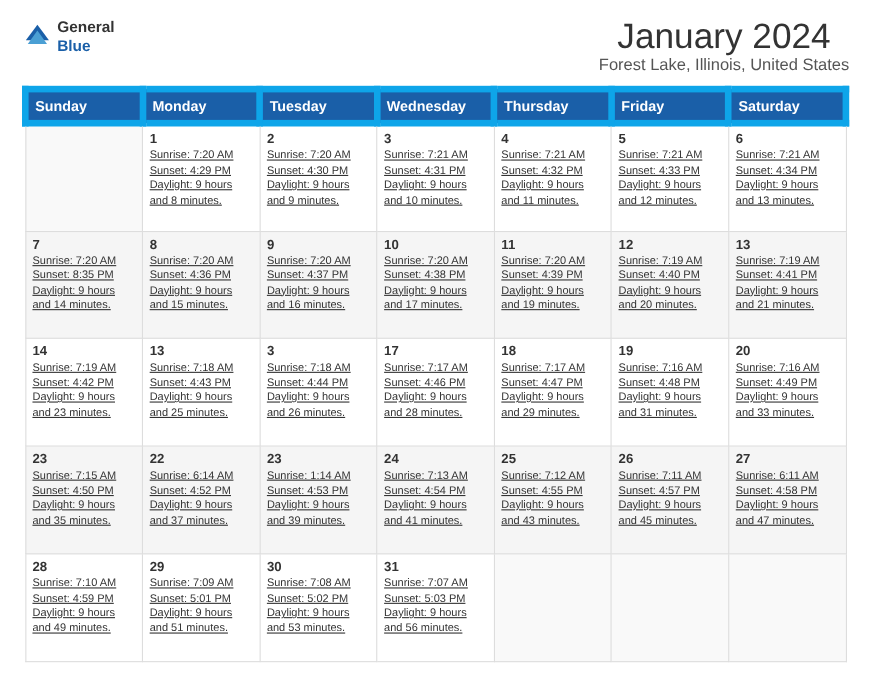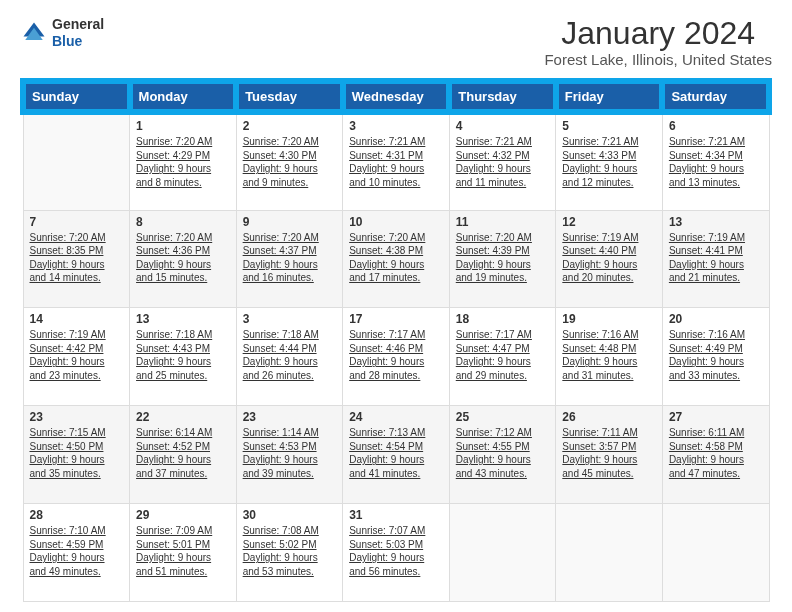--- a/index.html
+++ b/index.html
@@ -310,21 +310,21 @@
           <td>
             <span class="day-num">25</span>
             <div class="day-info">Sunrise: 7:12 AM
 Sunset: 4:55 PM
 Daylight: 9 hours
 and 43 minutes.</div>
           </td>
           <td>
             <span class="day-num">26</span>
             <div class="day-info">Sunrise: 7:11 AM
-Sunset: 3:57 PM
+Sunset: 4:57 PM
 Daylight: 9 hours
 and 45 minutes.</div>
           </td>
           <td>
             <span class="day-num">27</span>
             <div class="day-info">Sunrise: 6:11 AM
 Sunset: 4:58 PM
 Daylight: 9 hours
 and 47 minutes.</div>
           </td>

